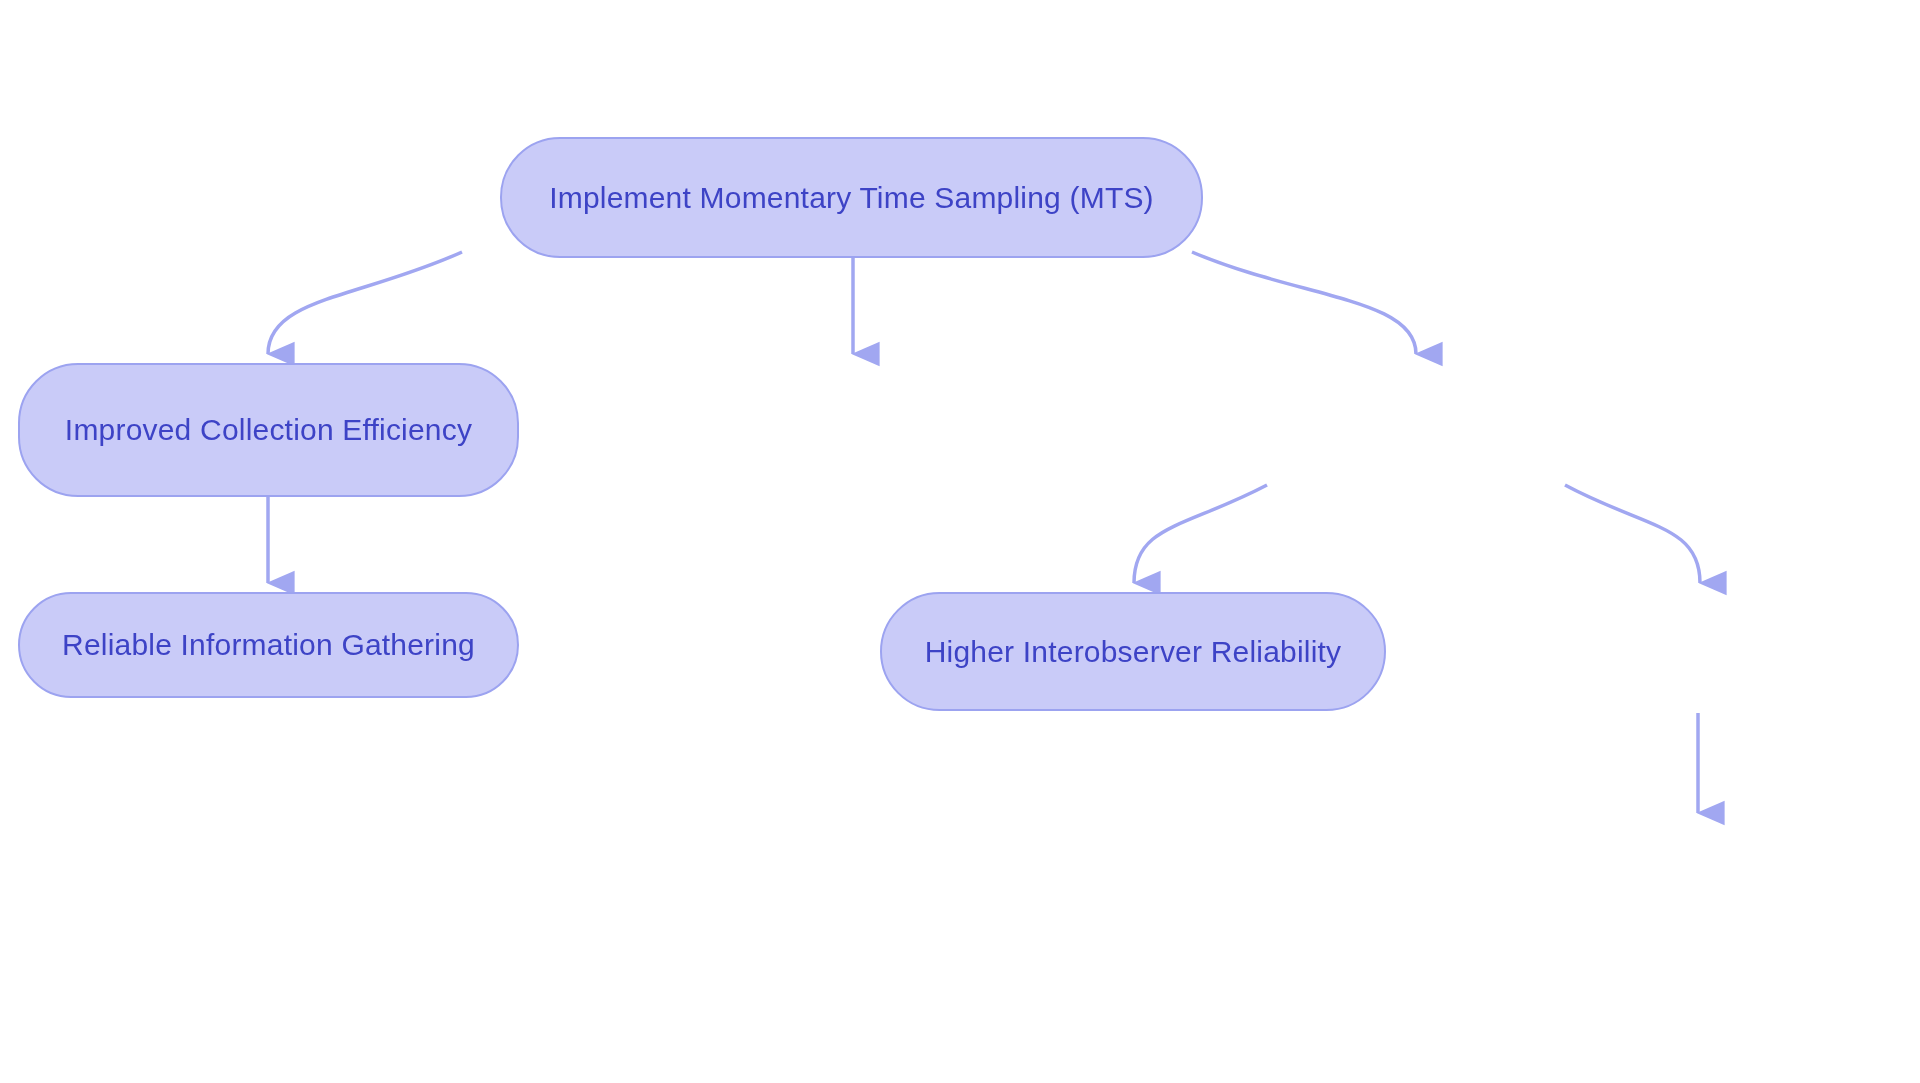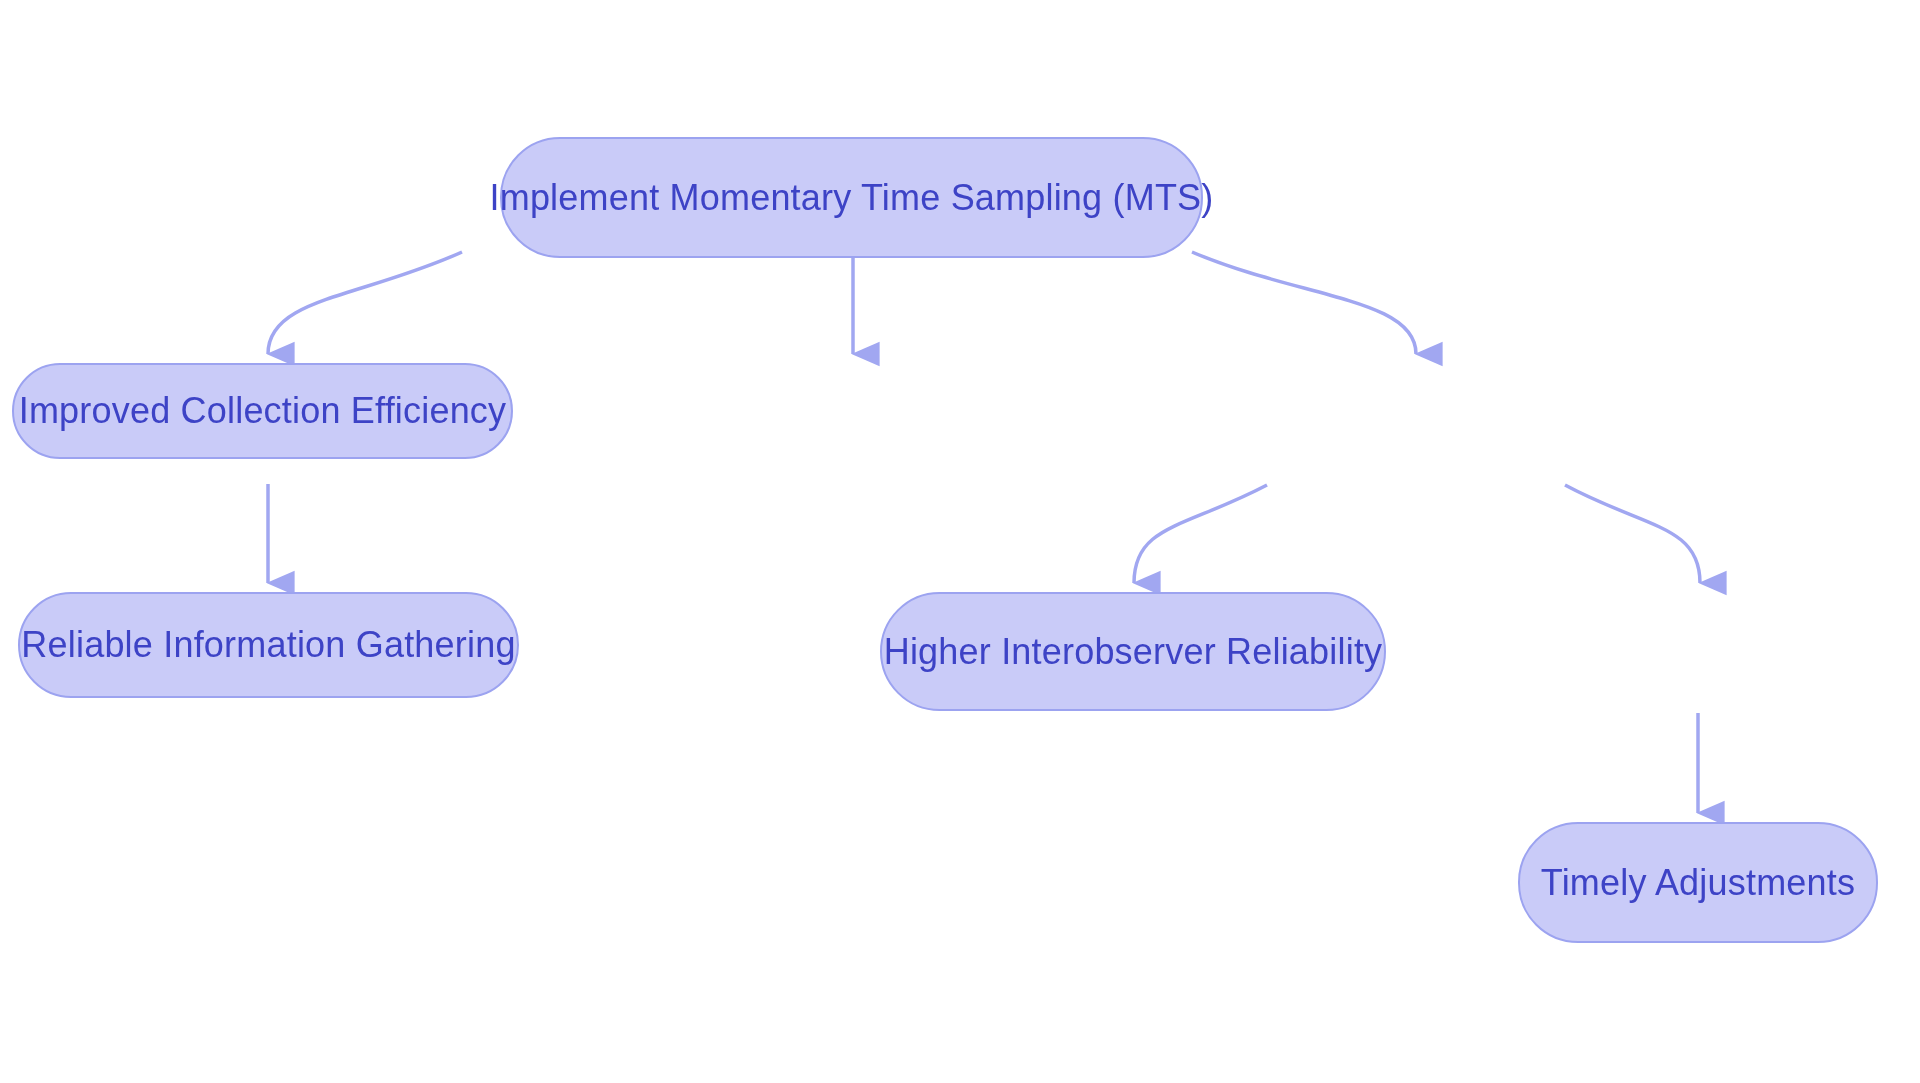--- a/index.html
+++ b/index.html
@@ -28,27 +28,27 @@
   .node{
     position:absolute;
     display:flex;
     align-items:center;
     justify-content:center;
     text-align:center;
     background:var(--node-fill);
     border:2px solid var(--node-border);
     border-radius:60px;
     color:var(--node-text);
-    font-size:36px;
+    font-size:30px;
     line-height:1.2;
     letter-spacing:0.2px;
     white-space:nowrap;
   }
   #n-mts      {left:500px;  top:137px; width:703px; height:121px;}
-  #n-improved {left:12px;   top:363px; width:501px; height:96px;}
+  #n-improved {left:18px;   top:363px; width:501px; height:134px;}
   #n-reduced  {left:627px;  top:363px; width:451px; height:121px;}
   #n-enhanced {left:1218px; top:363px; width:395px; height:121px;}
   #n-reliable {left:18px;   top:592px; width:501px; height:106px;}
   #n-higher   {left:880px;  top:592px; width:506px; height:119px;}
   #n-accurate {left:1494px; top:592px; width:406px; height:121px;}
   #n-timely   {left:1518px; top:822px; width:360px; height:121px;}
 </style>
 </head>
 <body>
 
@@ -73,15 +73,14 @@
 
   <div class="node" id="n-improved">Improved Collection Efficiency</div>
 
 
 
   <div class="node" id="n-reliable">Reliable Information Gathering</div>
 
   <div class="node" id="n-higher">Higher Interobserver Reliability</div>
 
 
-  <div class="node" id="n-timely">Timely Adjustments</div>
 
 </div>
 
 </body></html>

